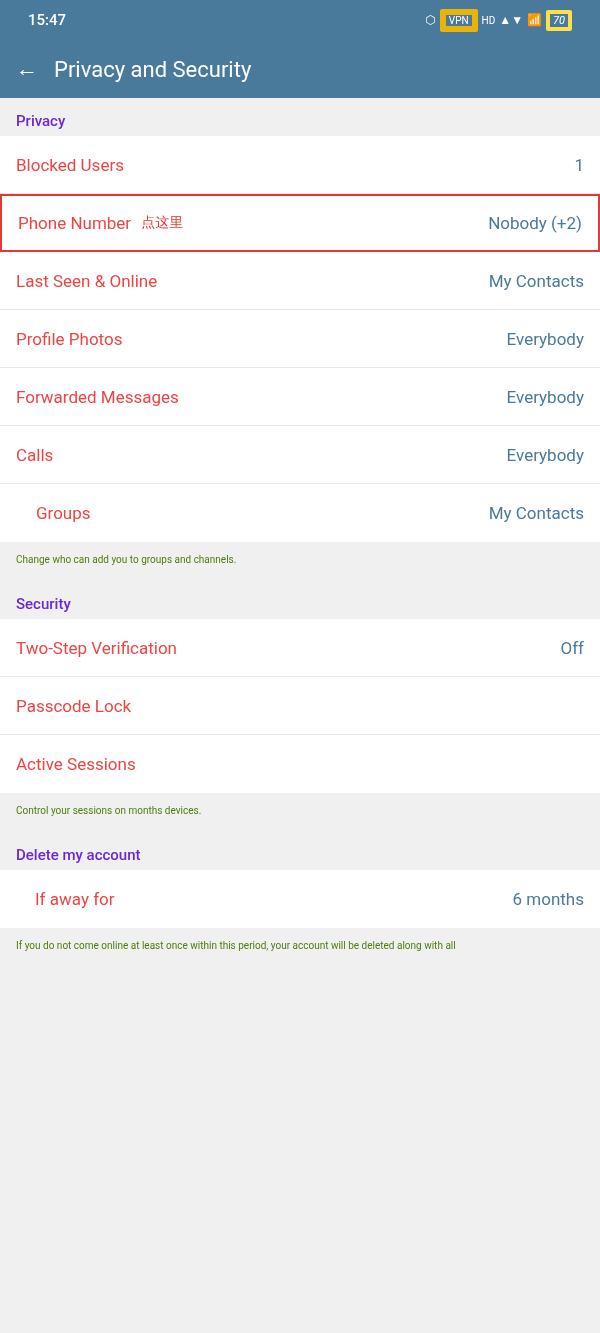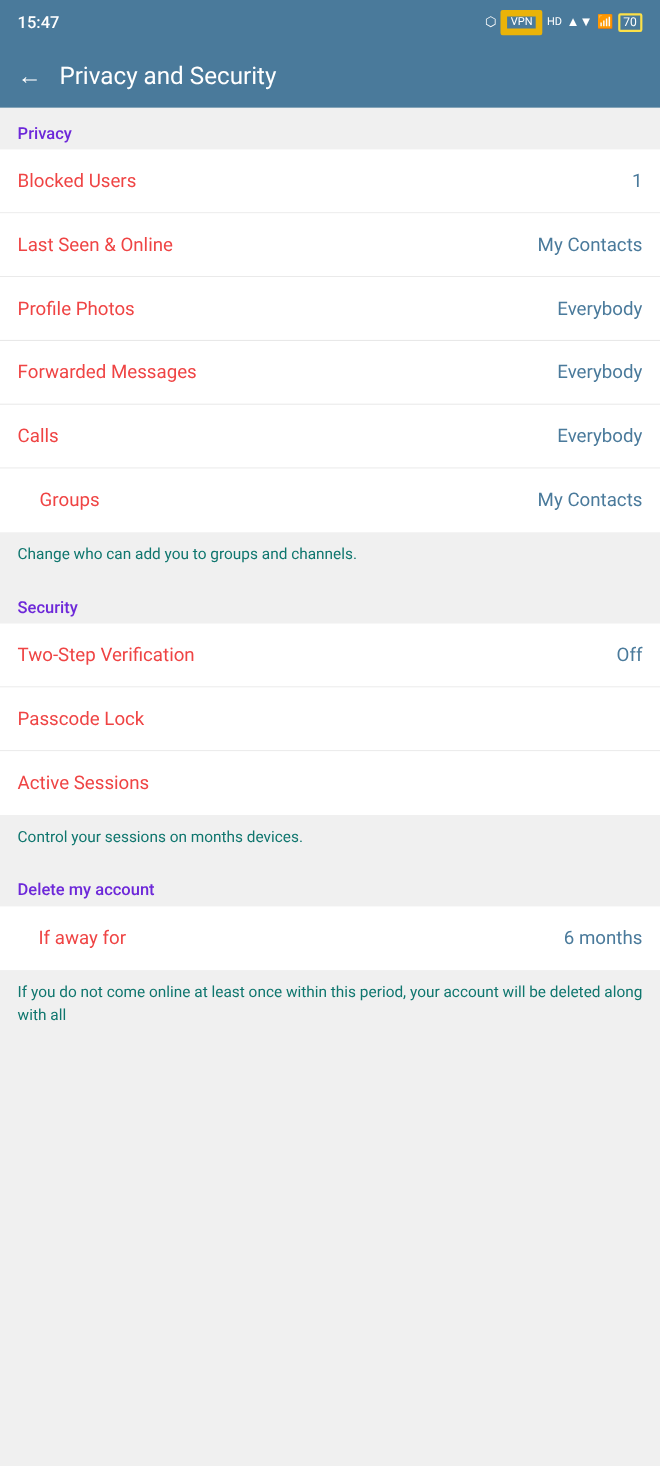--- a/index.html
+++ b/index.html
@@ -12,21 +12,21 @@
       color: #222;
     }
 
     
     .status-bar {
       background: #4a7a9b;
       color: white;
       display: flex;
       justify-content: space-between;
       align-items: center;
-      padding: 8px 16px;
+      padding: 8px 28px;
       height: 40px;
     }
     .status-time {
       font-size: 15px;
       font-weight: 500;
     }
     .status-icons {
       display: flex;
       align-items: center;
       gap: 4px;
@@ -109,59 +109,66 @@
     }
     .click-here-label {
       font-size: 14px;
       color: #e53935;
     }
 
     
     .description-row {
       background: #f0f0f0;
       padding: 10px 16px 14px;
-      font-size: 14px;
-      color: #0f766e;
+      font-size: 10px;
+      color: #4d7c0f;
       line-height: 1.5;
     }
 
     .blocked-badge {
       font-size: 17px;
       color: #4a7a9b;
     }
   </style>
 </head>
 <body>
 
 <div class="status-bar">
   <span class="status-time">15:47</span>
   <div class="status-icons">
     <span>⬡</span>
     <span style="border:6px solid #eab308;padding:0 3px;font-size:10px;border-radius:2px;">VPN</span>
     <span style="font-size:10px;">HD</span>
     <span>▲▼</span>
     <span>📶</span>
-    <span style="border:2px solid #fde047;padding:0 3px;border-radius:2px;font-size:11px;">70</span>
+    <span style="border:4px solid #fde047;padding:0 3px;border-radius:2px;font-size:11px;font-style:italic;">70</span>
   </div>
 </div>
 
 <div class="header">
   <span class="header-back">←</span>
   <span class="header-title">Privacy and Security</span>
 </div>
 
 <div class="section-header">Privacy</div>
 
 <div class="settings-list">
 
   <div class="settings-row">
     <span class="row-label">Blocked Users</span>
     <span class="blocked-badge">1</span>
   </div>
 
+  <div class="phone-number-row">
+    <div class="phone-row-left">
+      <span class="row-label">Phone Number</span>
+      <span class="click-here-label">点这里</span>
+    </div>
+    <span class="row-value">Nobody (+2)</span>
+  </div>
 
   <div class="settings-row">
     <span class="row-label">Last Seen &amp; Online</span>
     <span class="row-value">My Contacts</span>
   </div>
 
   <div class="settings-row">
     <span class="row-label">Profile Photos</span>
     <span class="row-value">Everybody</span>
   </div>

